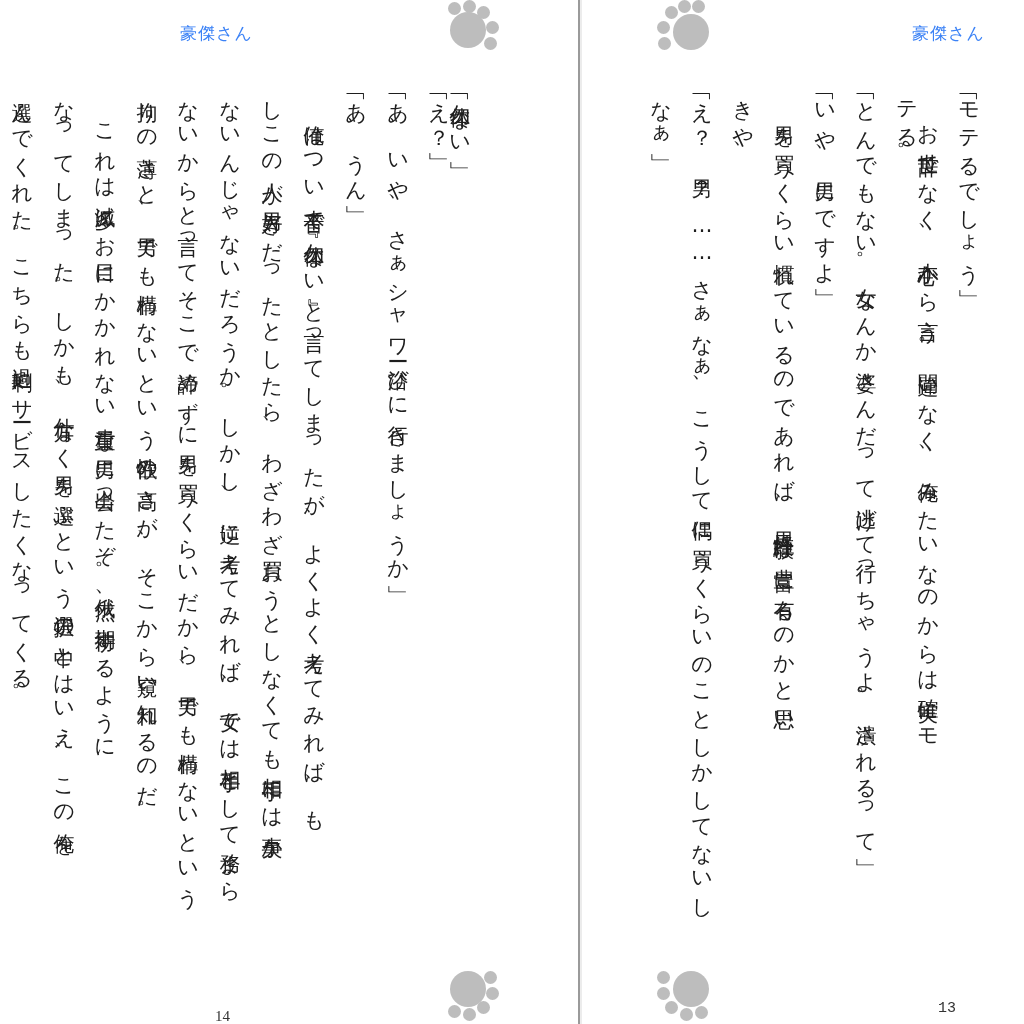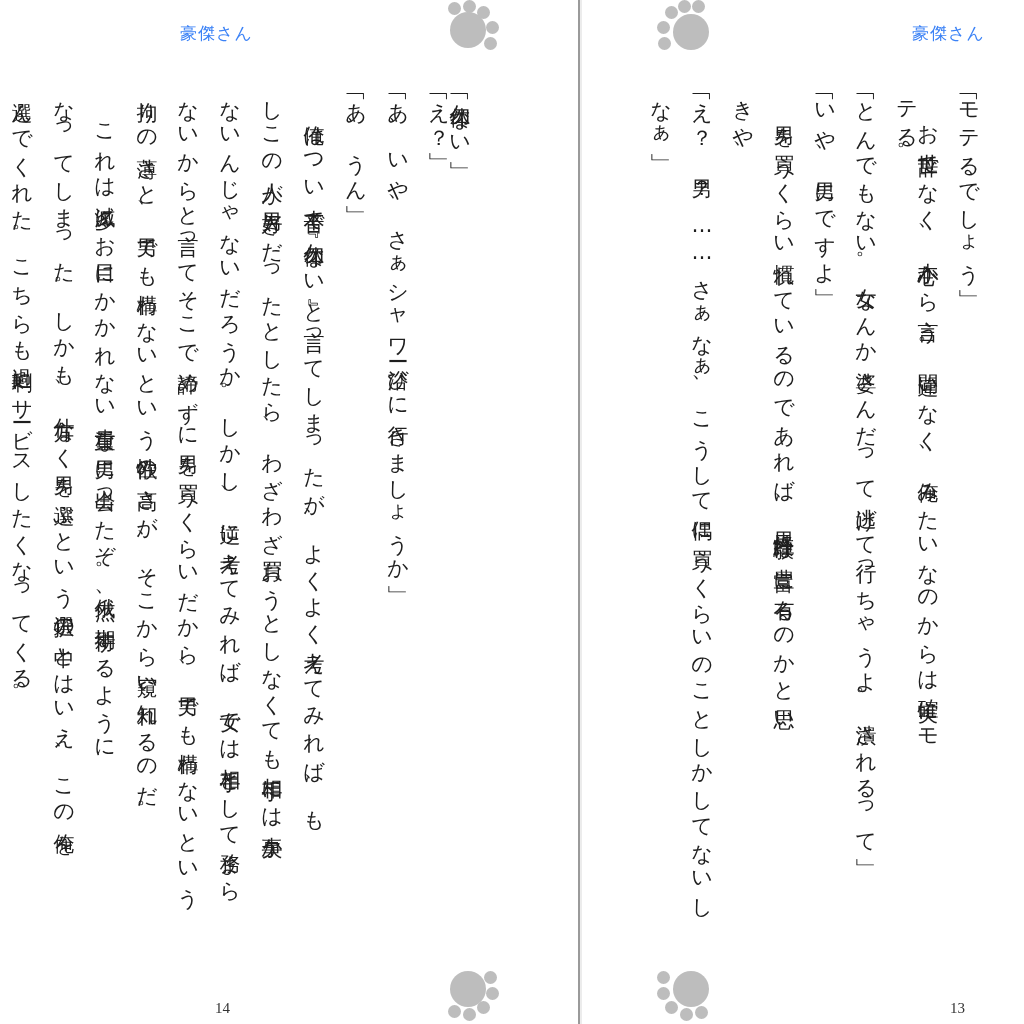--- a/index.html
+++ b/index.html
@@ -9,22 +9,22 @@
   .page-left { left:0; width:578px; }
   .page-right { left:582px; width:442px; }
   .divider { position:absolute; left:578px; top:0; width:2px; height:1024px; background:#9a9a9a; }
   .divider-shadow { position:absolute; left:580px; top:0; width:2px; height:1024px; background:#ececec; }
   .running-head { position:absolute; top:22px; font-size:17px; color:#3b82f6; letter-spacing:1px;
                   font-family: "DejaVu Sans", "Liberation Sans", sans-serif; }
   .page-left .running-head { left:180px; }
   .page-right .running-head { left:330px; }
   .folio { position:absolute; top:1000px; font-size:15px; color:#333;
            font-family: "Liberation Serif", "DejaVu Serif", serif; }
-  .page-left .folio { left:215px; }
-  .page-right .folio { left:368px; }
+  .page-left .folio { left:215px;margin-top:8px; }
+  .page-right .folio { left:356px;font-family:Liberation Mono, monospace; }
   .col { position:absolute; top:86px; writing-mode:vertical-rl; text-orientation:upright;
          font-size:21px; line-height:1; letter-spacing:2.7px; white-space:nowrap;
          font-family: "DejaVu Sans", "Liberation Sans", sans-serif; color:#1e1e1e; }
   .col.indent { top:108px; }
   .paw { position:absolute; }
   .paw .dot { position:absolute; border-radius:50%; background:#bdbdbd; }
 </style>
 </head>
 <body>
 

